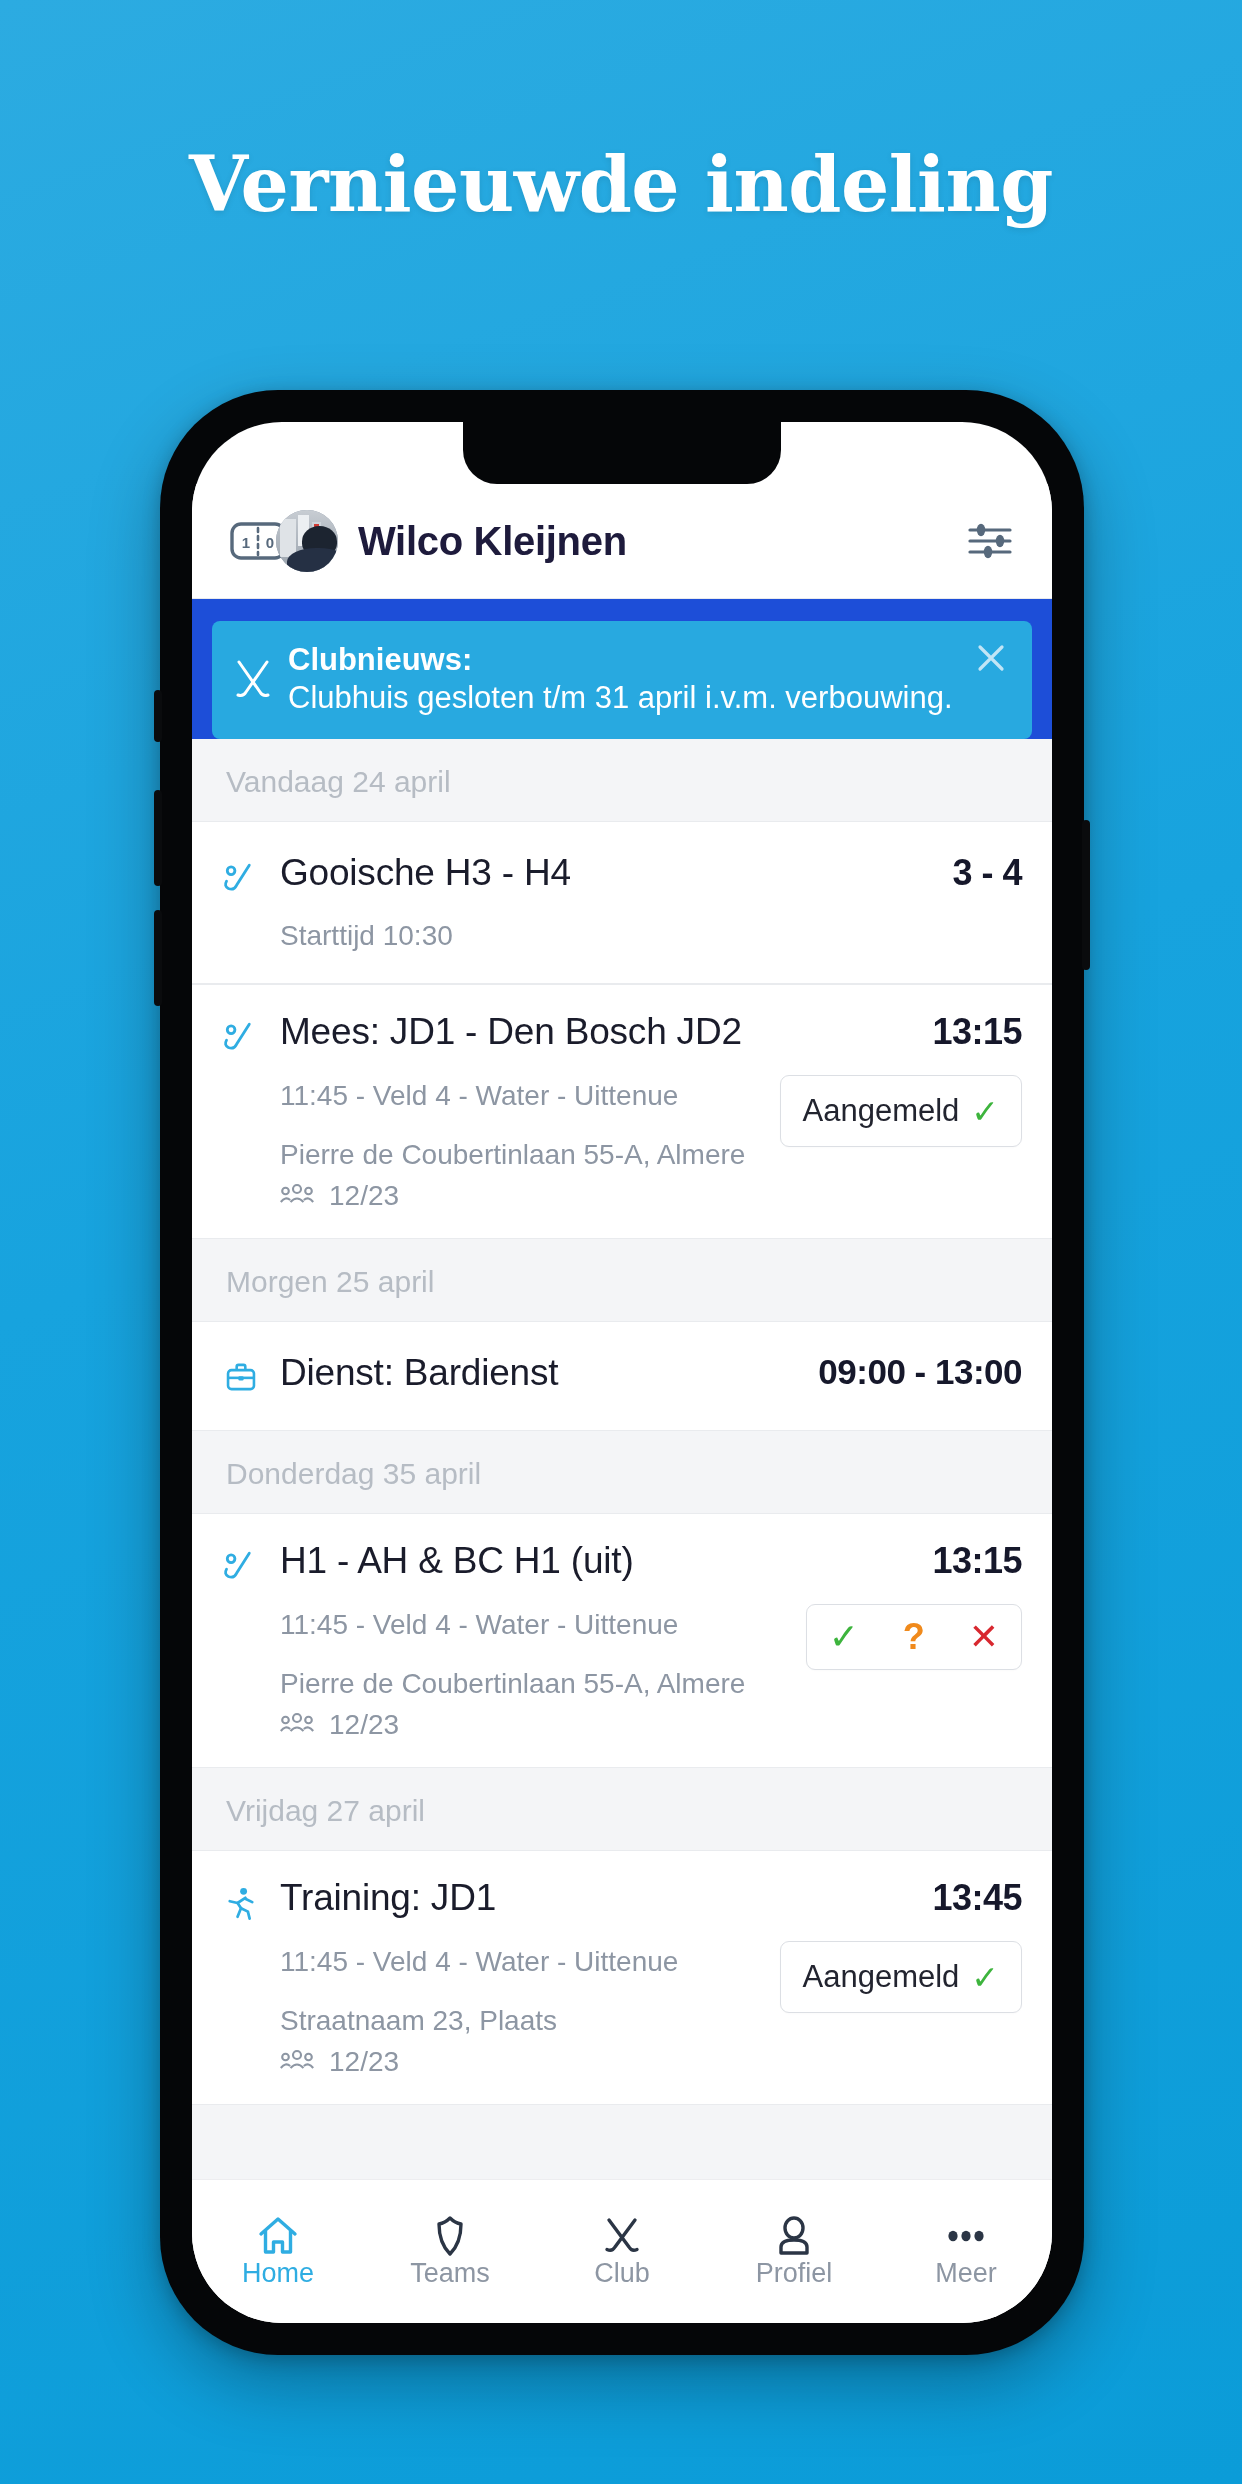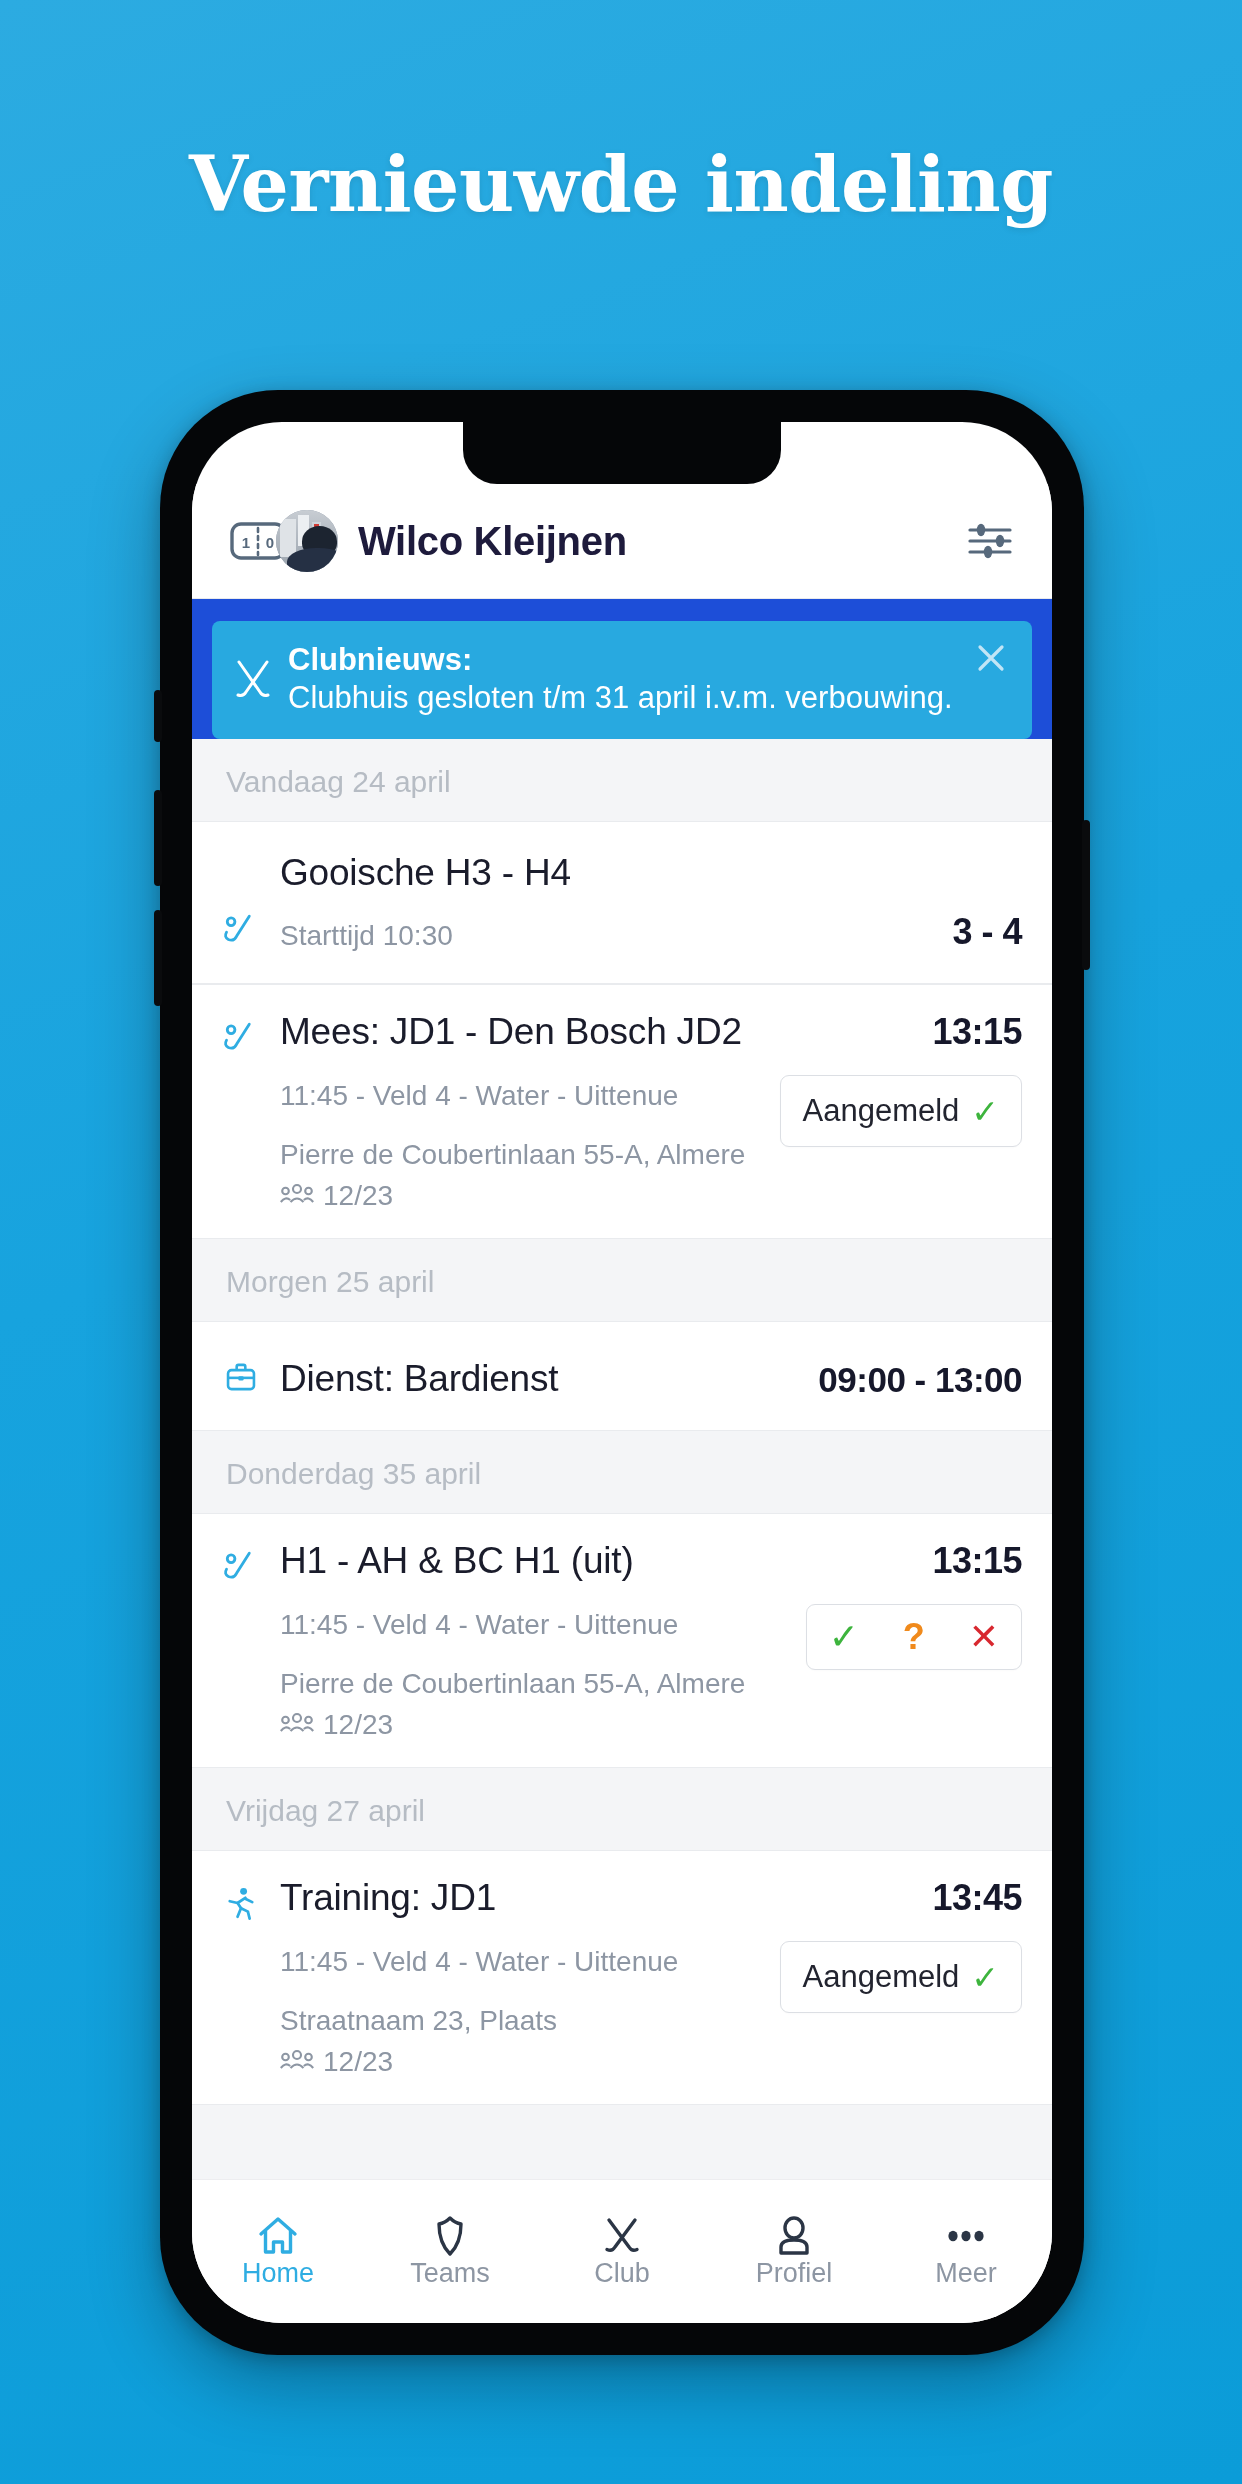--- a/index.html
+++ b/index.html
@@ -192,21 +192,21 @@
     color: #8d96a3;
     margin-top: 25px;
     line-height: 1.22;
   }
   .ev-count {
     font-size: 28px;
     color: #8d96a3;
     margin-top: 8px;
     display: flex;
     align-items: center;
-    gap: 9px;
+    gap: 15px;
   }
   .ev-right {
     flex: 0 0 auto;
     display: flex;
     flex-direction: column;
     align-items: flex-end;
     padding-left: 14px;
   }
   .ev-time {
     font-size: 36px;
@@ -245,21 +245,21 @@
   .choice div {
     padding: 14px 22px;
     font-size: 36px;
     line-height: 1;
     font-weight: 500;
   }
   .choice .yes { color: #3db43d; }
   .choice .maybe { color: #f08a1c; font-weight: 700; }
   .choice .no { color: #d8282f; }
 
-  .row-simple { align-items: flex-end; padding-top: 30px; padding-bottom: 30px; }
+  .row-simple { align-items: flex-start; padding-top: 30px; padding-bottom: 30px; }
 
   .tail-gap { height: 120px; background: #f4f5f7; }
 
   
   .tabbar {
     position: absolute;
     left: 0; right: 0; bottom: 0;
     height: 144px;
     background: #ffffff;
     border-top: 1px solid #ededf0;

